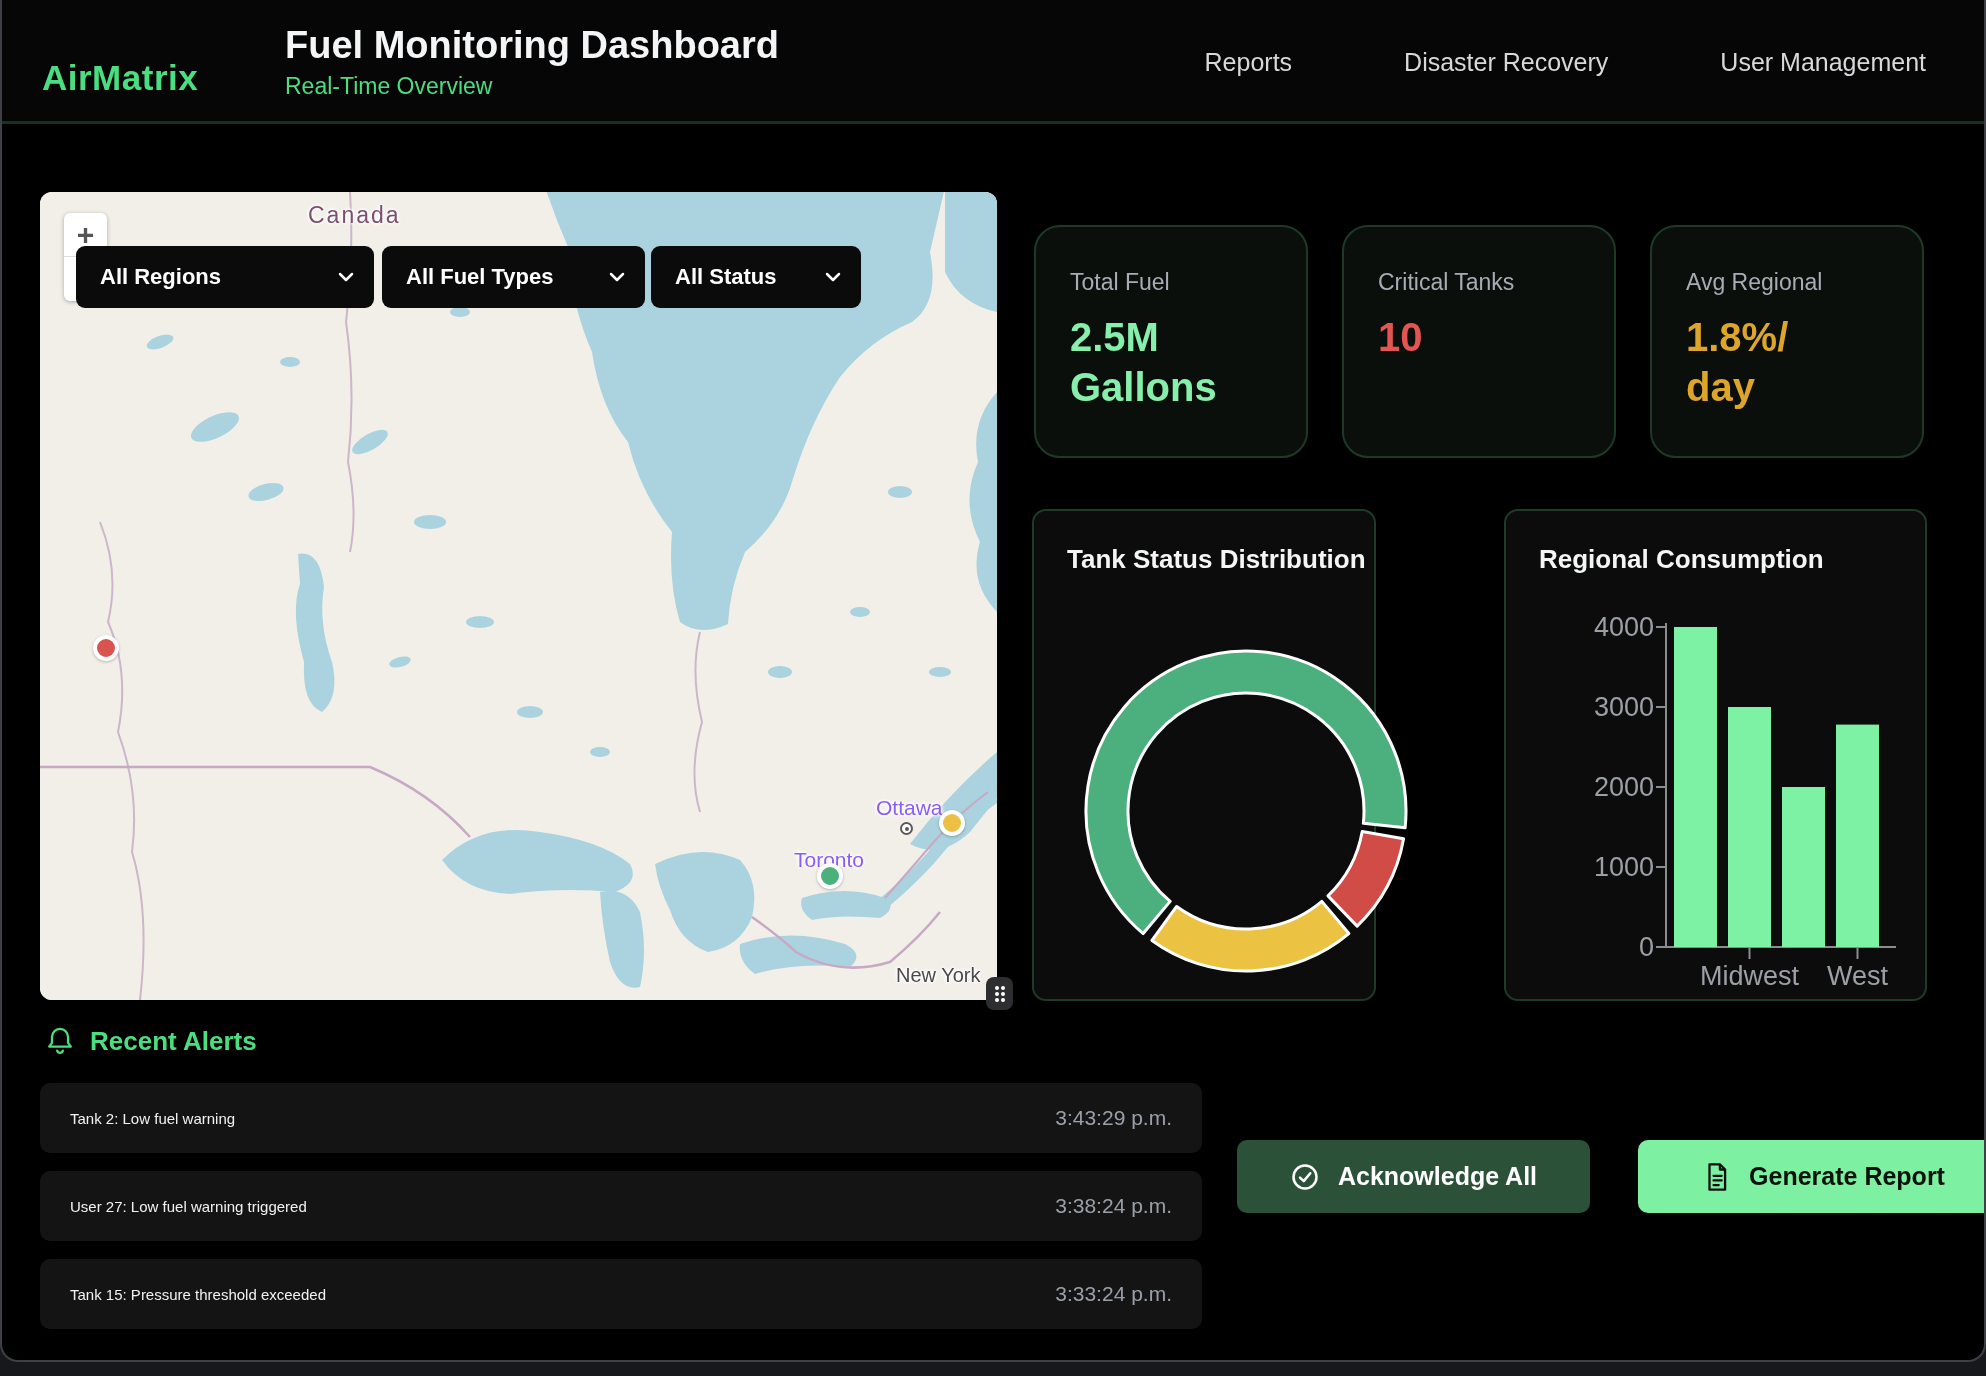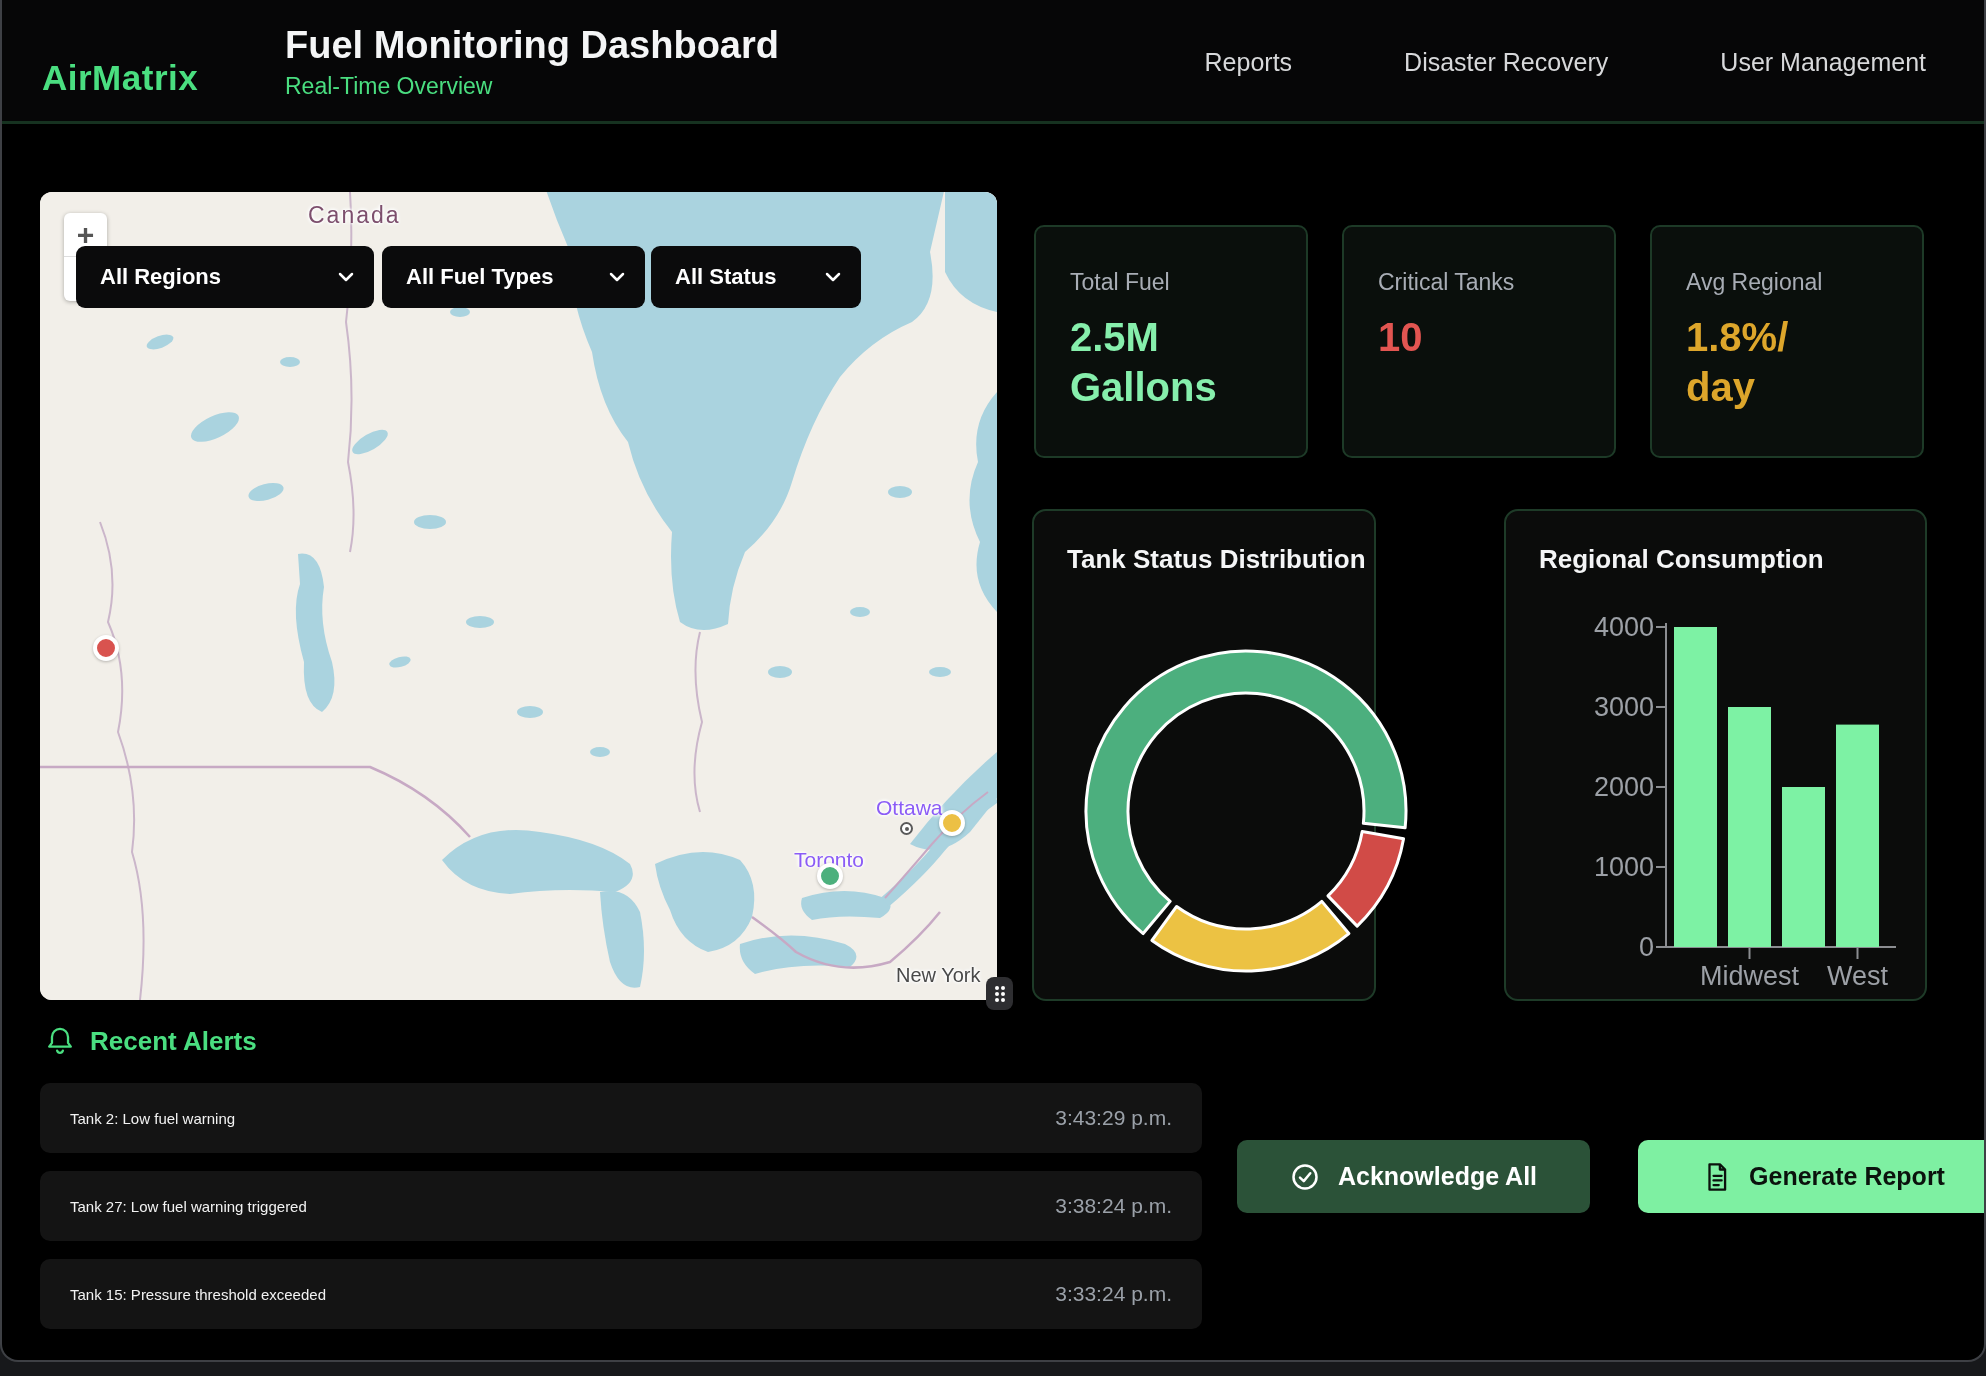--- a/index.html
+++ b/index.html
@@ -52,21 +52,21 @@
   #filter-fueltypes { left:342px; width:263px; }
   #filter-status { left:611px; width:210px; }
 
   #resize-handle { position:absolute; left:984px; top:977px; width:27px; height:33px; z-index:7;
                    background:#2e2e31; border-radius:8px; display:flex; align-items:center;
                    justify-content:center; cursor:grab; }
 
   
   #stats-row { position:absolute; left:1032px; top:225px; width:890px; height:233px;
                display:flex; gap:34px; }
-  .stat-card { flex:1; background:#0a0f0c; border:2px solid #1d3a27; border-radius:10px;
+  .stat-card { flex:1; background:#0a0f0c; border:2px solid #1d3a27; border-radius:26px;
                padding:42px 34px 16px 34px; }
   .stat-label { font-size:23px; color:#a8adb5; margin-bottom:16px; }
   .stat-value { font-size:40px; font-weight:700; line-height:1.25; }
 
   
   .chart-panel { position:absolute; top:509px; height:492px; background:#0b0c0b;
                  border:2px solid #1e3b28; border-radius:14px; }
   #donut-panel { left:1030px; width:344px; }
   #bar-panel { left:1502px; width:423px; }
   .chart-title { position:absolute; left:33px; top:33px; font-size:26px; font-weight:700; color:#f4f5f6; }
@@ -270,21 +270,21 @@
       <path d="M9.5 21.5a2.6 2.6 0 0 0 5 0" fill="none" stroke="#4ade80" stroke-width="2" stroke-linecap="round"></path>
     </svg>
     <span class="hd">Recent Alerts</span>
   </div>
 
   <div class="alert-row" id="alert-row-0">
     <span class="alert-msg">Tank 2: Low fuel warning</span>
     <span class="alert-time">3:43:29 p.m.</span>
   </div>
   <div class="alert-row" id="alert-row-1">
-    <span class="alert-msg">Tank 27: Low fuel warning triggered</span>
+    <span class="alert-msg">User 27: Low fuel warning triggered</span>
     <span class="alert-time">3:38:24 p.m.</span>
   </div>
   <div class="alert-row" id="alert-row-2">
     <span class="alert-msg">Tank 15: Pressure threshold exceeded</span>
     <span class="alert-time">3:33:24 p.m.</span>
   </div>
 
   <button class="action-btn" id="acknowledge-all-button">
     <svg width="30" height="30" viewBox="0 0 24 24">
       <circle cx="12" cy="12" r="9.2" fill="none" stroke="#fff" stroke-width="2"></circle>

